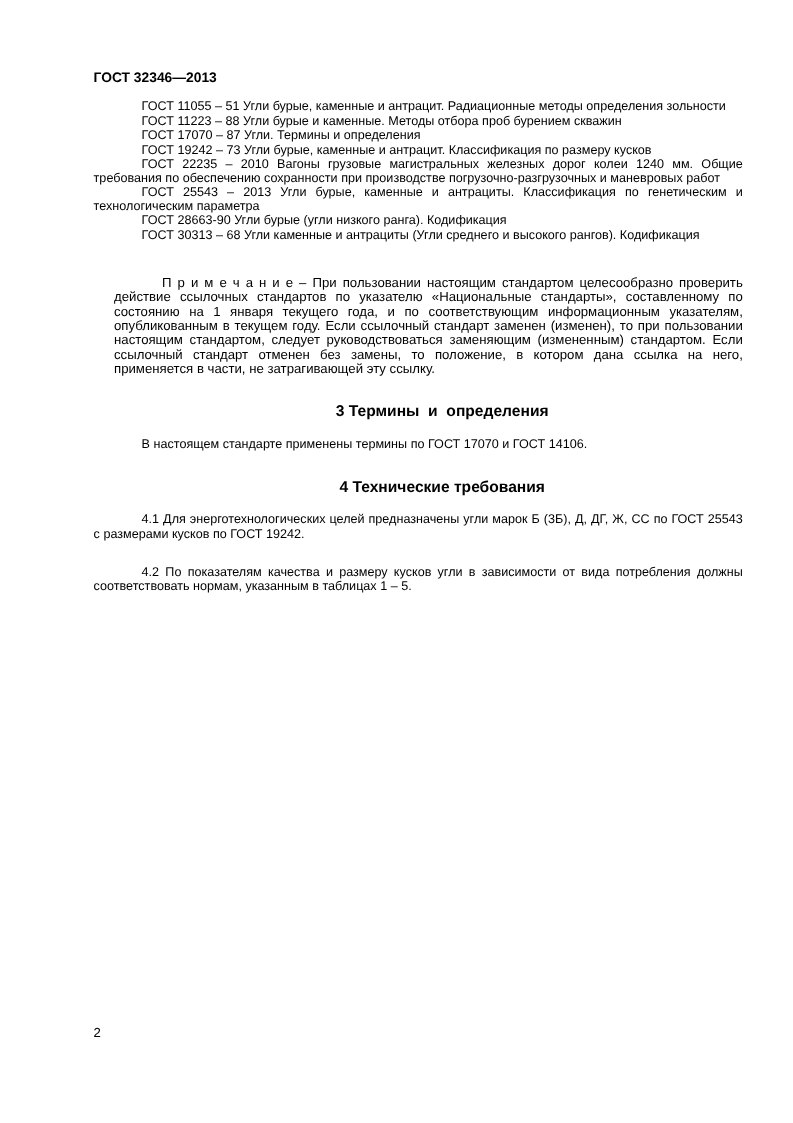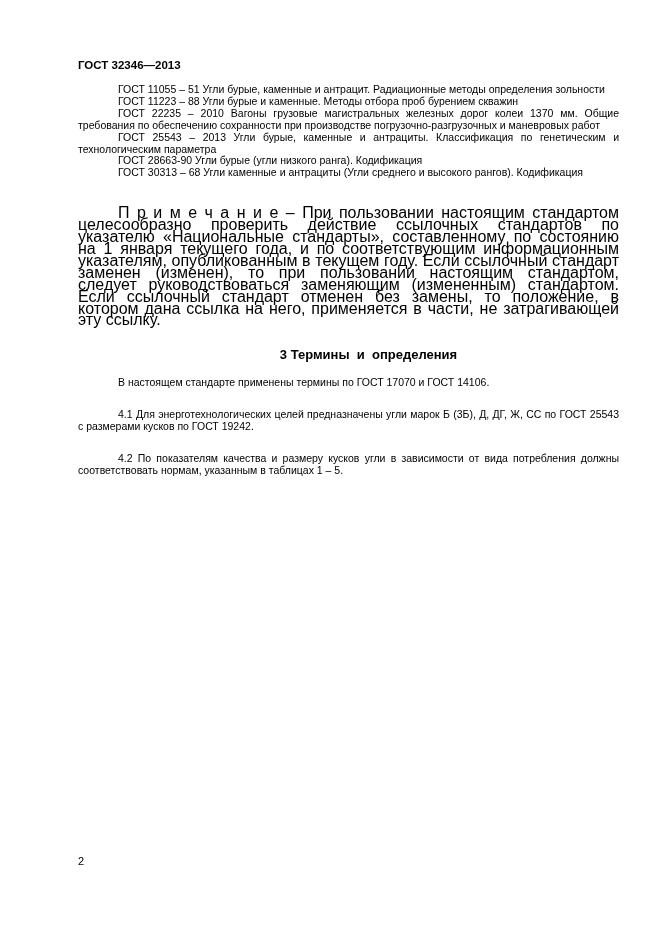--- a/index.html
+++ b/index.html
@@ -26,24 +26,24 @@
     line-height: 14px;
     margin: 0 0 12px 0;
     white-space: pre-wrap;
   }
   .ref-list p {
     margin: 0;
     text-indent: 40px;
     text-align: justify;
   }
   .note {
-    margin: 28px 0 0 0;
+    margin: 28px 0 0 17px;
     text-indent: 40px;
     text-align: justify;
-    font-size: 16px;
+    font-size: 11px;
     line-height: 11.9px;
   }
   .heading {
     font-size: 13px;
     font-weight: bold;
     line-height: 15px;
     margin: 21px 0 0 40px;
     white-space: pre-wrap;
     text-align: center;
   }
@@ -65,32 +65,35 @@
 </head>
 <body>
 
 <div class="page">
 
   <div class="doc-header">ГОСТ 32346—2013</div>
 
   <div class="ref-list">
     <p>ГОСТ 11055 – 51 Угли бурые, каменные и  антрацит. Радиационные методы определения зольности</p>
     <p>ГОСТ 11223 – 88 Угли бурые и  каменные. Методы отбора проб бурением скважин</p>
-    <p>ГОСТ 22235 – 2010  Вагоны грузовые магистральных железных дорог колеи 1370 мм. Общие требования по обеспечению сохранности при производстве погрузочно-разгрузочных и маневровых работ</p>
+    <p>ГОСТ 17070 – 87 Угли. Термины и определения</p>
+    <p>ГОСТ 19242 – 73  Угли бурые, каменные и антрацит. Классификация по  размеру кусков</p>
+    <p>ГОСТ 22235 – 2010  Вагоны грузовые магистральных железных дорог колеи 1240 мм. Общие требования по обеспечению сохранности при производстве погрузочно-разгрузочных и маневровых работ</p>
     <p>ГОСТ 25543 – 2013 Угли бурые, каменные и антрациты. Классификация по генетическим и технологическим параметра</p>
     <p>ГОСТ 28663-90  Угли бурые (угли низкого ранга). Кодификация</p>
     <p>ГОСТ 30313 – 68 Угли каменные и антрациты (Угли среднего и высокого рангов).  Кодификация</p>
   </div>
 
   <p class="note">П р и м е ч а н и е  – При пользовании настоящим стандартом целесообразно проверить действие ссылочных стандартов по указателю «Национальные стандарты», составленному по состоянию на 1 января текущего года, и по соответствующим информационным указателям, опубликованным в текущем году. Если ссылочный стандарт заменен (изменен), то при пользовании настоящим стандартом, следует руководствоваться заменяющим (измененным) стандартом. Если ссылочный стандарт отменен без замены, то положение, в котором дана ссылка на него, применяется в части, не затрагивающей эту ссылку.</p>
 
   <h2 class="heading">3 Термины  и  определения</h2>
 
   <p class="body-para">В настоящем стандарте применены термины по ГОСТ 17070 и  ГОСТ  14106.</p>
 
+  <h2 class="heading">4 Технические требования</h2>
 
   <p class="body-para">4.1 Для энерготехнологических целей предназначены угли марок Б (3Б), Д, ДГ, Ж, СС  по ГОСТ 25543 с размерами кусков по ГОСТ 19242.</p>
 
   <p class="body-para">4.2 По показателям качества и размеру кусков угли в зависимости от вида потребления должны соответствовать нормам, указанным в таблицах 1 – 5.</p>
 
   <div class="page-number">2</div>
 
 </div>
 
 </body></html>

